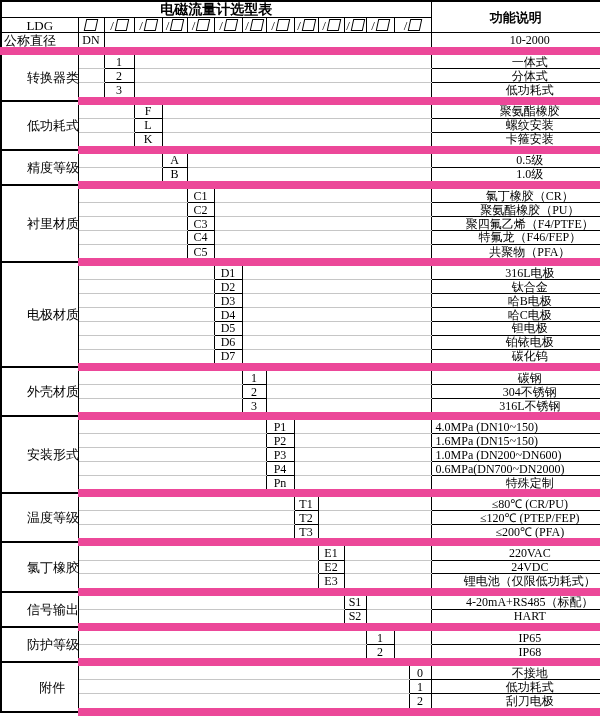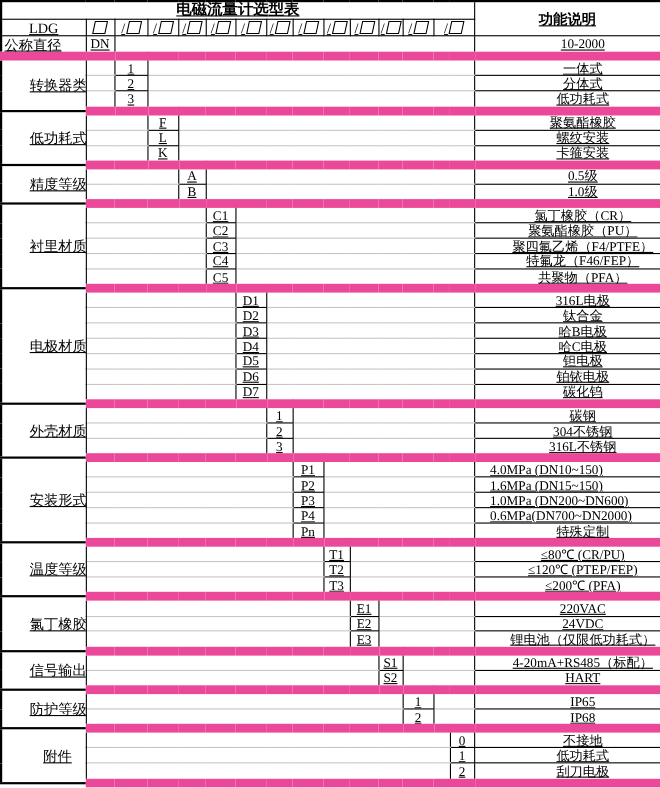--- a/index.html
+++ b/index.html
@@ -1,28 +1,28 @@
 <!DOCTYPE html>
 <html><head>
 <meta charset="utf-8">
 <style>
   html,body{margin:0;padding:0;background:#ffffff;}
-  #sheet{width:600px;height:716px;background:#0f766e;overflow:hidden;text-decoration:underline;}
+  #sheet{width:600px;height:716px;background:#0f766e;overflow:hidden;}
   table{width:600px;height:716px;border-collapse:collapse;table-layout:fixed;
         border:2px solid #000;background:#fff;color:#000;
         font-family:"Liberation Serif", serif;}
   td{padding:0;margin:0;font-size:12px;line-height:1;text-align:center;
      vertical-align:middle;overflow:hidden;white-space:nowrap;}
   td.cell{border:1px solid #000;}
   td.spacer{border-top:1px solid #c6c6c6;border-bottom:1px solid #c6c6c6;
             border-left:none;border-right:none;}
   td.label{font-size:13px;padding-left:25px;}
   td.label.left{text-align:left;padding-left:2px;}
   td.value{font-size:12px;padding-left:28px;}
-  td.value.left{text-align:left;padding-left:14px;}
+  td.value.left{text-align:left;padding-left:4px;}
   td.code{font-size:12px;}
   td.title-cell{font-size:14px;font-weight:bold;}
   td.func-head{font-size:13px;font-weight:bold;}
   td.model-cell{font-size:13px;}
   tr.gb td{border-bottom:8px solid #ec4899;}
   td.gb{border-bottom:2px solid #000;}
   .box{display:inline-block;width:10px;height:10px;border:1.5px solid #000;
        transform:skewX(-12deg);vertical-align:-1px;background:#fff;}
   .slash{font-size:13px;margin-right:2px;}
 </style>

